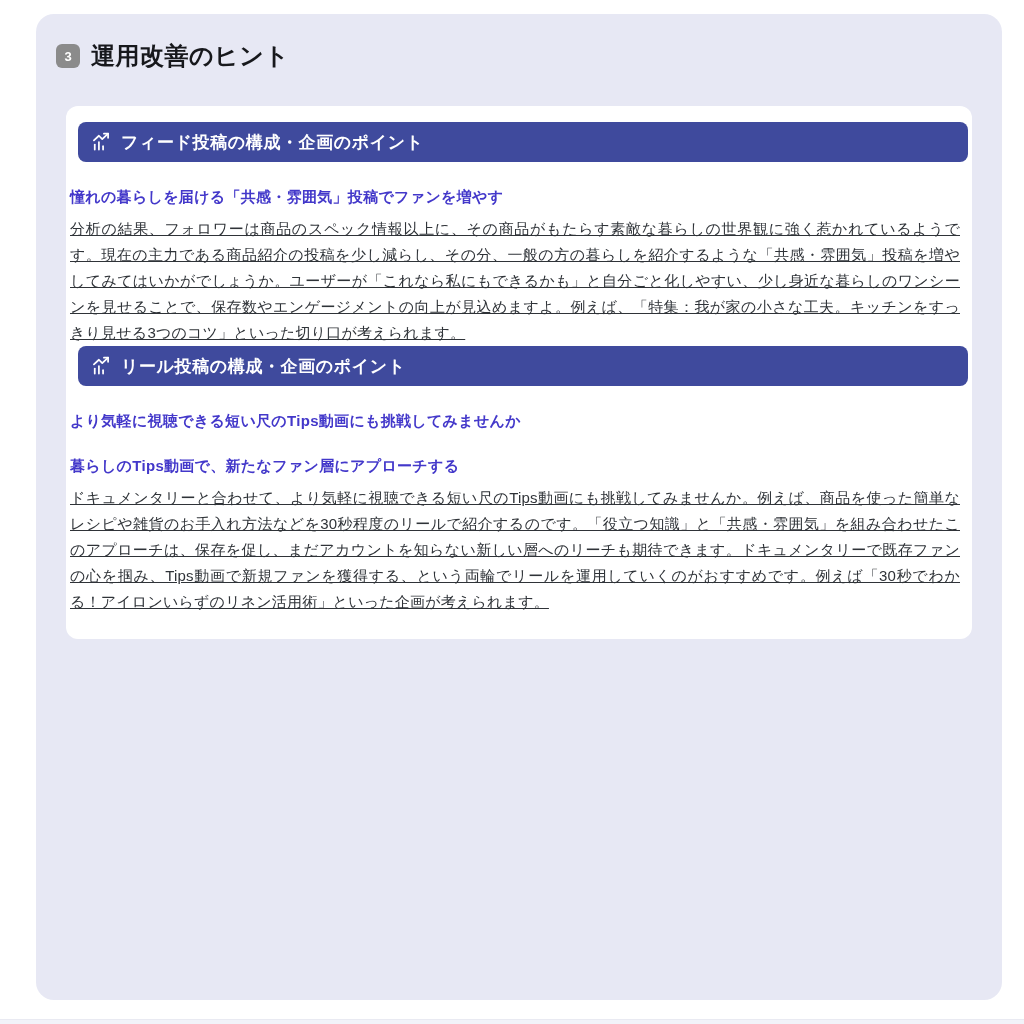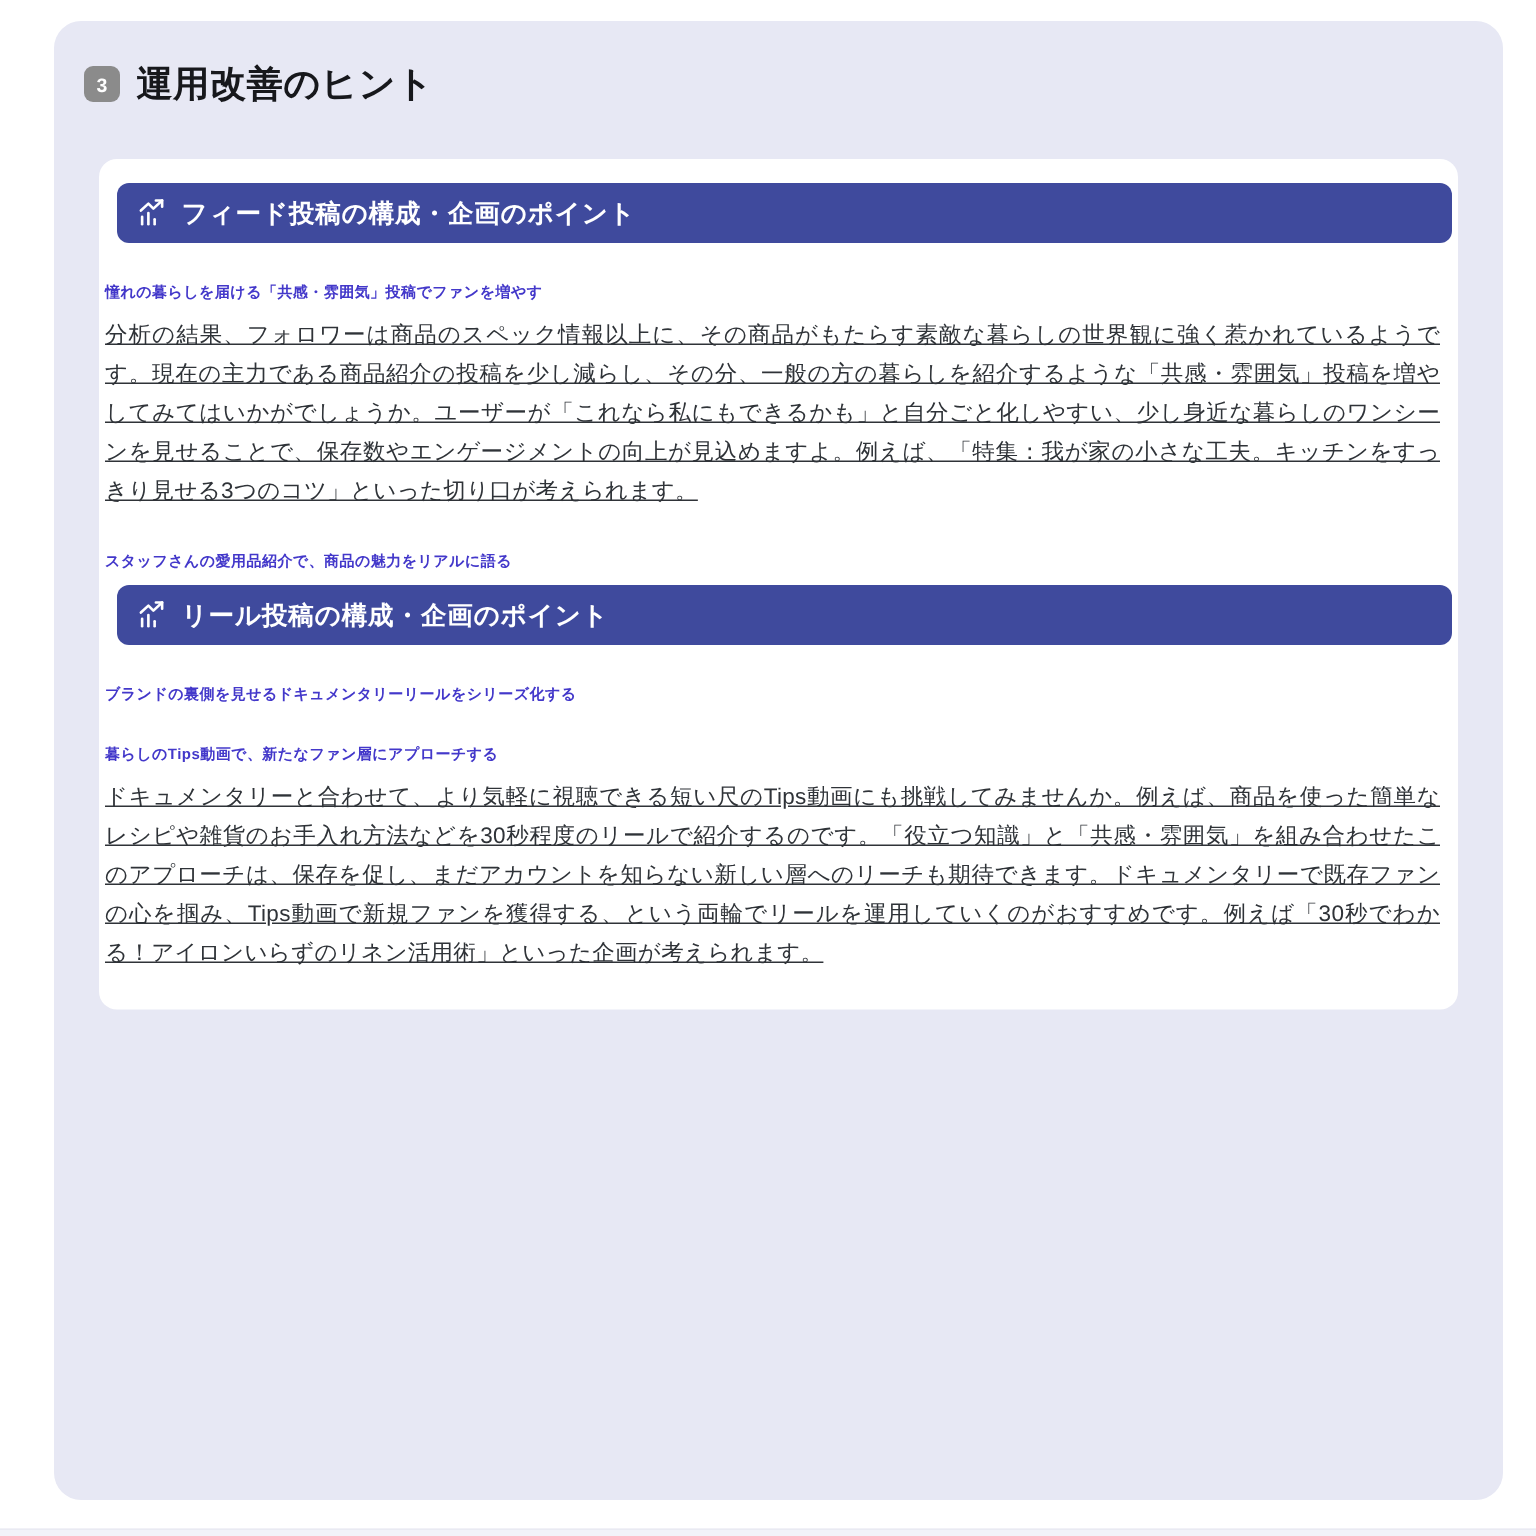--- a/index.html
+++ b/index.html
@@ -73,21 +73,21 @@
   }
   .banner.second {
   }
   .banner .icon {
     display: flex;
     align-items: center;
     flex: 0 0 auto;
   }
   .block-heading {
     color: #4338ca;
-    font-size: 10px;
+    font-size: 15px;
     font-weight: bold;
     letter-spacing: 0.3px;
     margin: 26px 0 9px;
   }
   .block-body {
     font-size: 15px;
     line-height: 26px;
     color: #2f3338;
     text-align: justify;
     letter-spacing: 0.2px;
@@ -128,38 +128,37 @@
       </span>
       <span>フィード投稿の構成・企画のポイント</span>
     </div>
 
     <div class="block">
       <div class="block-heading">憧れの暮らしを届ける「共感・雰囲気」投稿でファンを増やす</div>
       <p class="block-body">分析の結果、フォロワーは商品のスペック情報以上に、その商品がもたらす素敵な暮らしの世界観に強く惹かれているようです。現在の主力である商品紹介の投稿を少し減らし、その分、一般の方の暮らしを紹介するような「共感・雰囲気」投稿を増やしてみてはいかがでしょうか。ユーザーが「これなら私にもできるかも」と自分ごと化しやすい、少し身近な暮らしのワンシーンを見せることで、保存数やエンゲージメントの向上が見込めますよ。例えば、「特集：我が家の小さな工夫。キッチンをすっきり見せる3つのコツ」といった切り口が考えられます。</p>
     </div>
 
     <div class="block">
-      <div class="block-heading">スタッフさんの愛用品紹介で、商品の魅力をリアルに語る</div>
     </div>
 
     <div class="banner second">
       <span class="icon">
         <svg width="20" height="20" viewBox="0 0 24 24" fill="none" stroke="#ffffff" stroke-width="2.1" stroke-linecap="round" stroke-linejoin="round">
           <line x1="4.5" y1="21" x2="4.5" y2="15"></line>
           <line x1="9.5" y1="21" x2="9.5" y2="12"></line>
           <line x1="14.5" y1="21" x2="14.5" y2="17"></line>
           <polyline points="3.5,10 9.5,4.5 13.5,8.5 20.5,2"></polyline>
           <polyline points="15.5,2 20.5,2 20.5,7"></polyline>
         </svg>
       </span>
       <span>リール投稿の構成・企画のポイント</span>
     </div>
 
     <div class="block">
-      <div class="block-heading">ブランドの裏側を見せるドキュメンタリーリールをシリーズ化する</div>
+      <div class="block-heading">より気軽に視聴できる短い尺のTips動画にも挑戦してみませんか</div>
     </div>
 
     <div class="block">
       <div class="block-heading">暮らしのTips動画で、新たなファン層にアプローチする</div>
       <p class="block-body">ドキュメンタリーと合わせて、より気軽に視聴できる短い尺のTips動画にも挑戦してみませんか。例えば、商品を使った簡単なレシピや雑貨のお手入れ方法などを30秒程度のリールで紹介するのです。「役立つ知識」と「共感・雰囲気」を組み合わせたこのアプローチは、保存を促し、まだアカウントを知らない新しい層へのリーチも期待できます。ドキュメンタリーで既存ファンの心を掴み、Tips動画で新規ファンを獲得する、という両輪でリールを運用していくのがおすすめです。例えば「30秒でわかる！アイロンいらずのリネン活用術」といった企画が考えられます。</p>
     </div>
 
   </div>
 </div>
 

